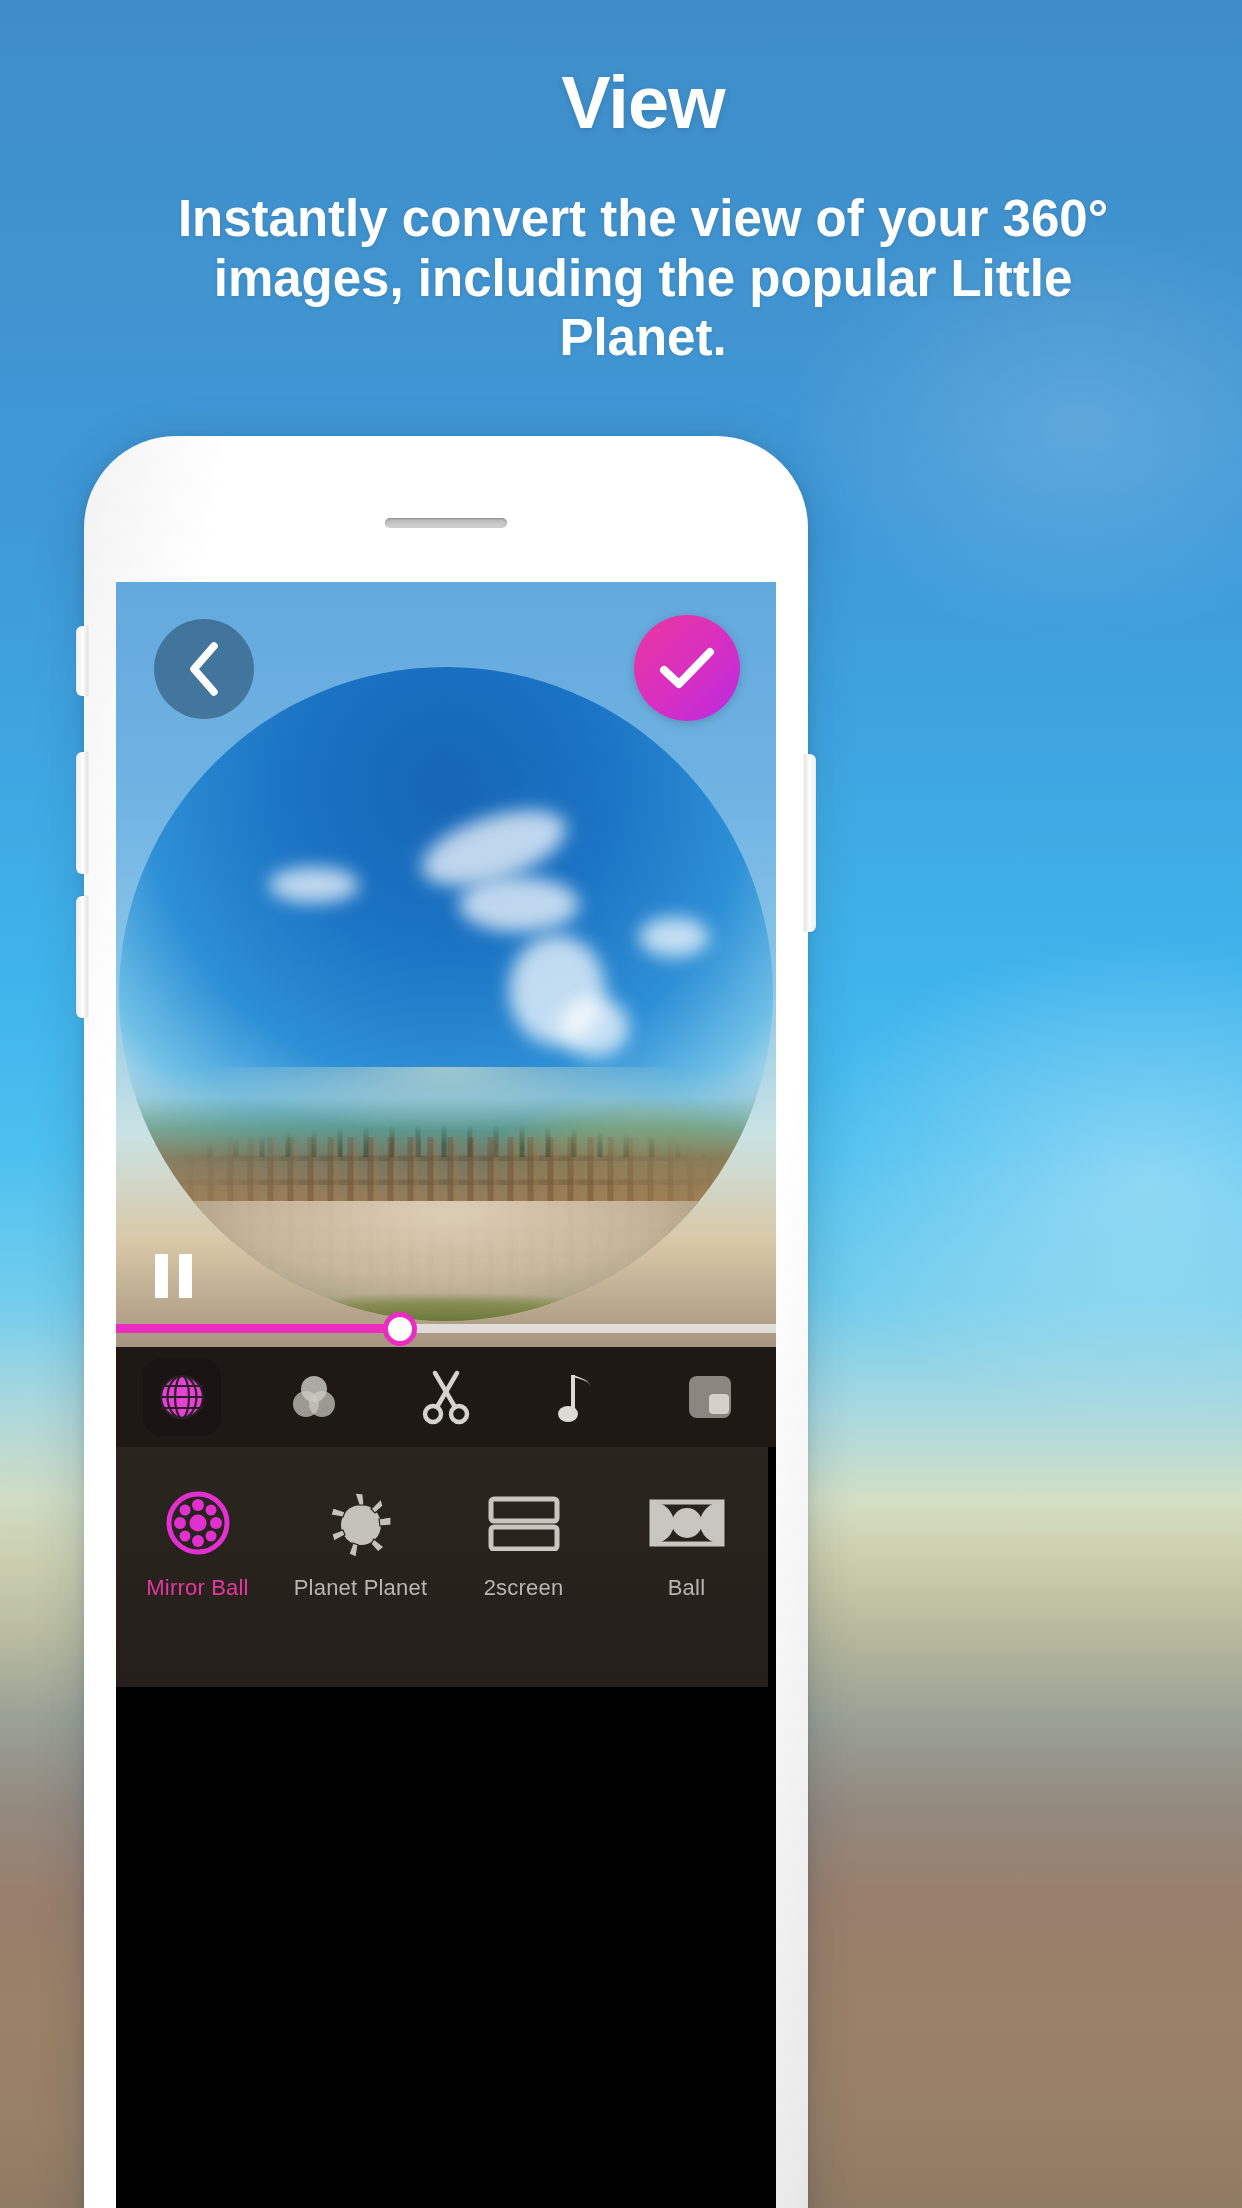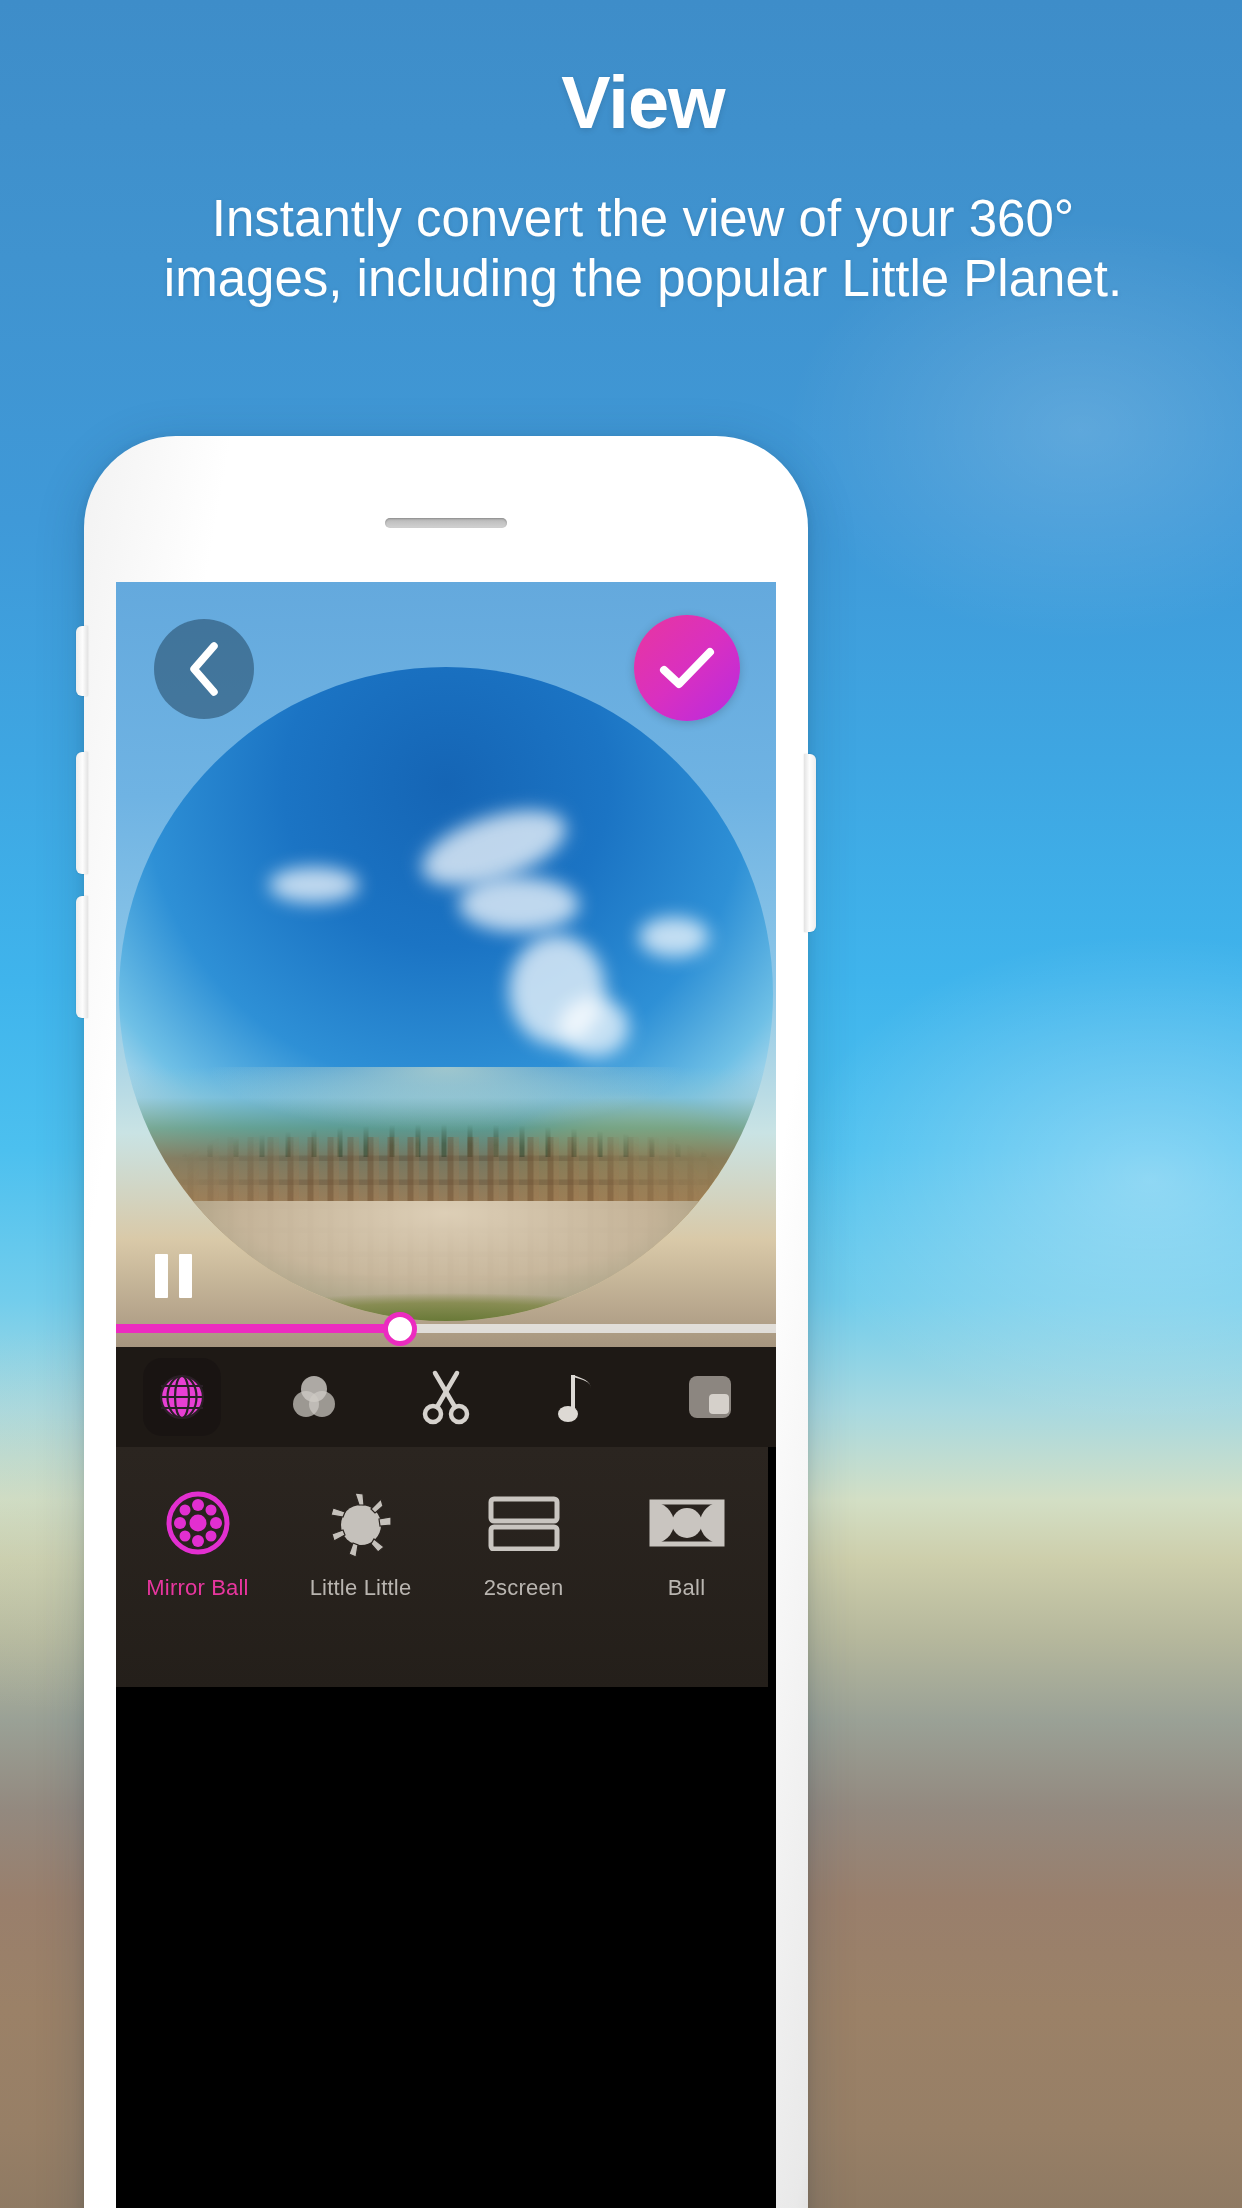--- a/index.html
+++ b/index.html
@@ -46,21 +46,21 @@
   }
 
   
   .headline-wrap { position:absolute; left:0; right:0; top:60px; text-align:center; z-index:5;margin-left:44px; }
   #title {
     font-size:74px; font-weight:bold; color:#fff; letter-spacing:-1px;
     text-shadow:0 2px 6px rgba(0,0,0,0.12);
   }
   #subtitle {
     margin-top:44px; font-size:51px; line-height:1.17; color:#fff;
-    padding:0 80px; font-weight:400;
+    padding:0 80px; font-weight:700;
     text-shadow:0 1px 5px rgba(0,0,0,0.10);
   }
 
   
   #phone {
     position:absolute; left:84px; top:436px; width:724px; height:1880px; z-index:4;
   }
   #phone-body {
     position:absolute; inset:0;
     background:linear-gradient(100deg,#f2f2f2 0%, #ffffff 14%, #ffffff 78%, #e9e9e9 97%, #d9d9d9 100%);
@@ -367,21 +367,21 @@
               <polygon points="34,18 30,6 38,7 39,18"></polygon>
               <polygon points="46,22 56,12 58,19 50,26"></polygon>
               <polygon points="54,32 66,30 66,38 55,39"></polygon>
               <polygon points="49,52 59,60 53,65 46,57"></polygon>
               <polygon points="33,58 31,70 24,67 28,56"></polygon>
               <polygon points="20,48 9,54 7,47 18,43"></polygon>
               <polygon points="18,30 6,28 8,21 20,25"></polygon>
             </g>
           </svg>
         </div>
-        <div class="filter-label">Little Little</div>
+        <div class="filter-label">Planet Planet</div>
       </div>
 
       <div class="filter">
         <div class="filter-icon">
           <svg width="74" height="56" viewBox="0 0 74 56">
             <rect x="4" y="4" width="66" height="22" rx="3" fill="none" stroke="#c9c5c0" stroke-width="5"></rect>
             <rect x="4" y="32" width="66" height="22" rx="3" fill="none" stroke="#c9c5c0" stroke-width="5"></rect>
           </svg>
         </div>
         <div class="filter-label">2screen</div>

